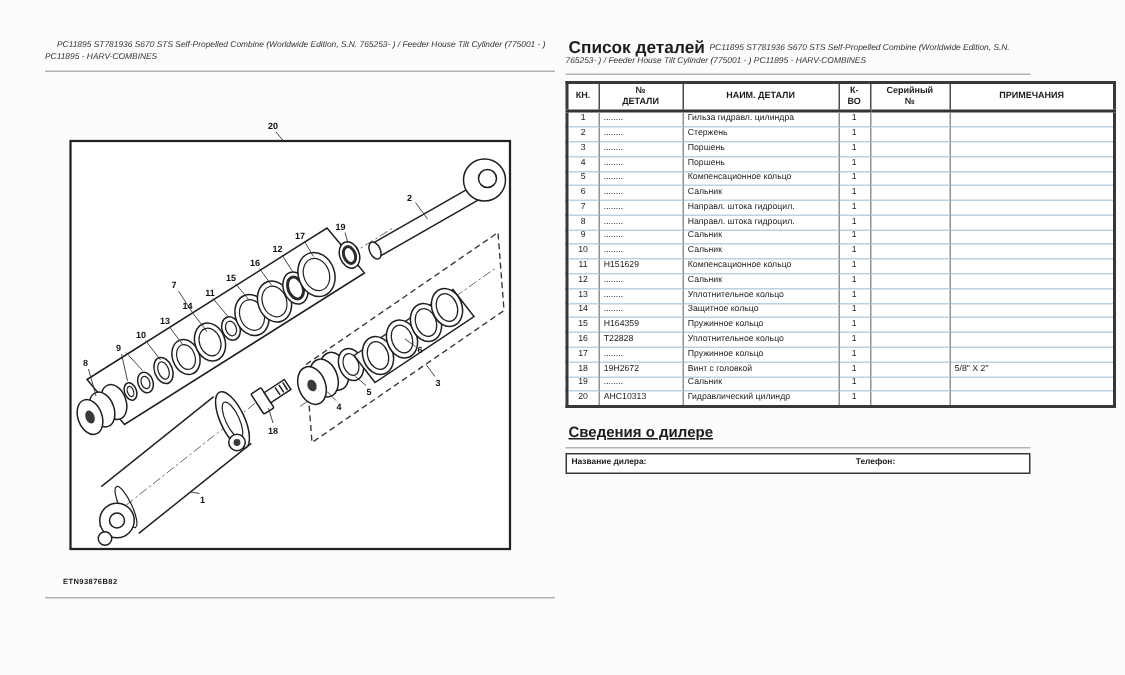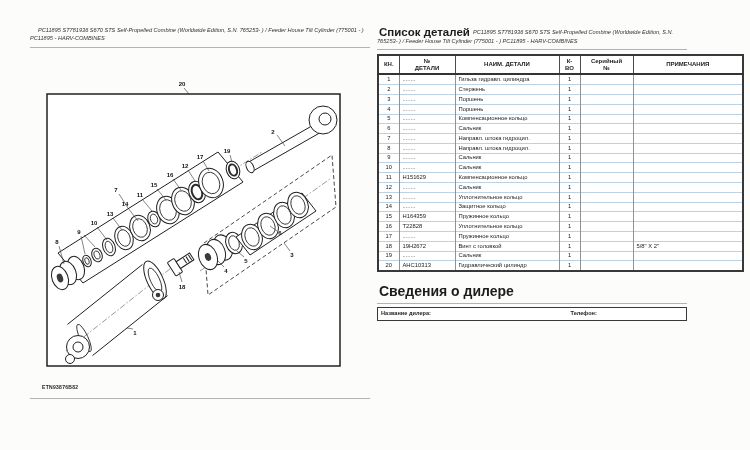--- a/index.html
+++ b/index.html
@@ -46,21 +46,21 @@
     background:#fff;
   }
   table.parts td{
     font-size:5.8px;line-height:7.2px;padding:0.8px 3px;
     border-left:1px solid #929292;border-right:1px solid #929292;
     border-top:1px solid #bcd2e2;
     overflow:hidden;white-space:nowrap;background:#fff;
   }
   td.c-key,td.c-qty{text-align:center;padding:0.8px 1px;}
 
-  .dealer-title{font-size:14px;font-weight:bold;margin:11px 0 0 2px;}
+  .dealer-title{font-size:10px;font-weight:bold;margin:11px 0 0 2px;text-decoration:underline;}
   .dealer-box{
     border:1.6px solid #383838;height:12px;position:relative;
     font-size:5.6px;font-weight:bold;background:#fff;margin-top:3px;
   }
   .dealer-name-label{position:absolute;left:3px;top:2px;}
   .dealer-phone-label{position:absolute;left:62.5%;top:2px;}
 </style>
 </head>
 <body>
 

